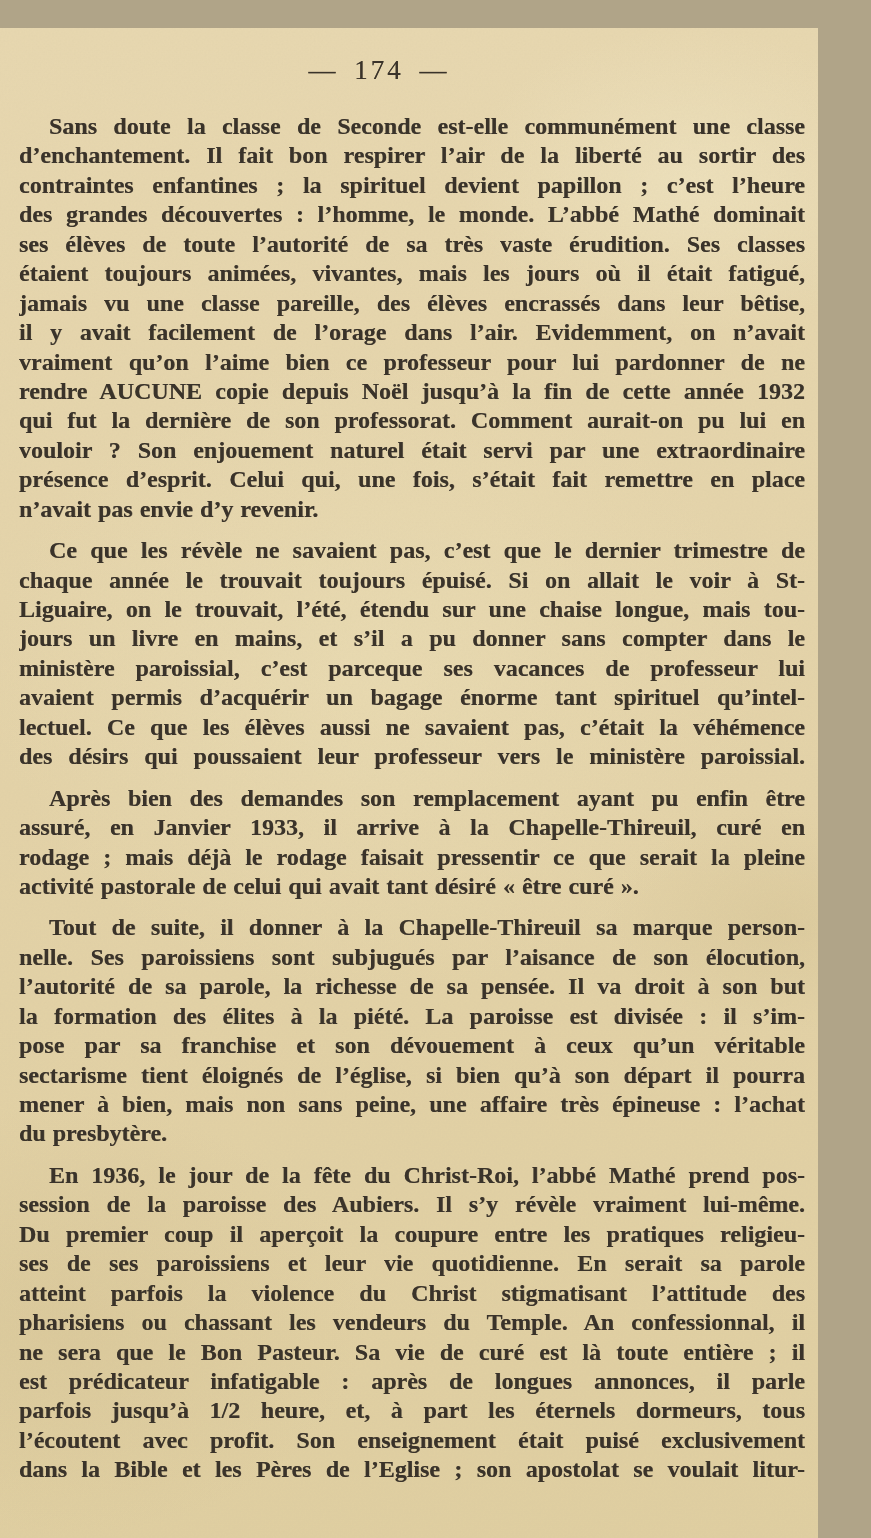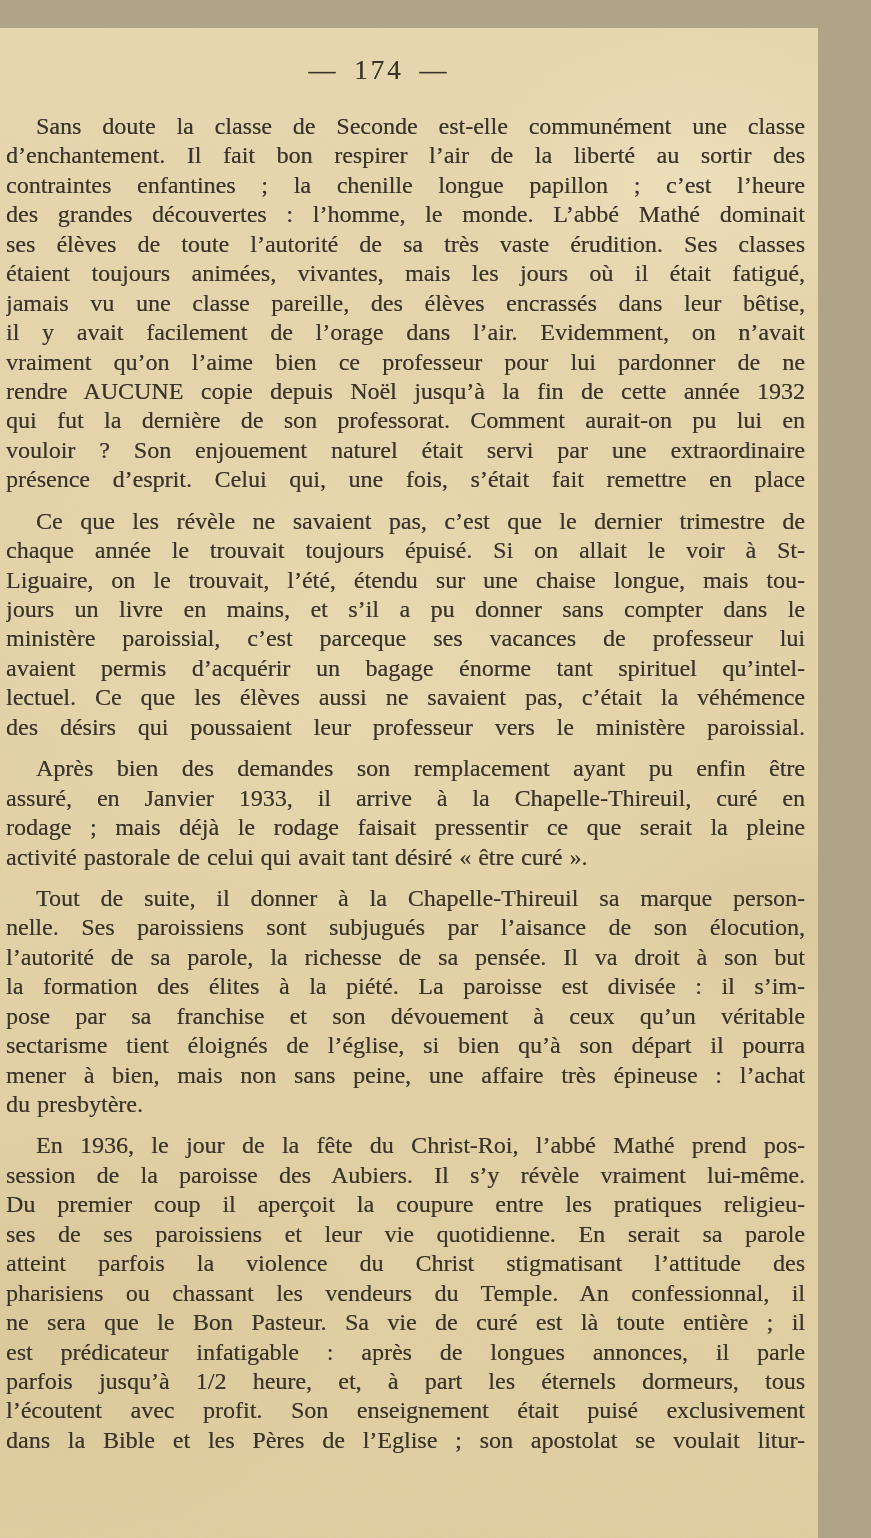--- a/index.html
+++ b/index.html
@@ -34,22 +34,23 @@
     text-align: center;
     transform: translateX(-30px);
     font-size: 27px;
     letter-spacing: 3px;
     word-spacing: 6px;
     text-shadow: 0 0 0.6px rgba(50,44,36,0.65);
   }
   .content {
     position: absolute;
     top: 84px;
-    left: 6px;
+    left: 19px;
     right: 13px;
+    font-weight: bold;
   }
   .paragraph { margin: 0; }
   .paragraph + .paragraph { margin-top: 12px; }
   .ln {
     font-size: 24px;
     line-height: 29.45px;
     height: 29.45px;
     overflow: hidden;
     text-align: justify;
     text-align-last: justify;
@@ -70,31 +71,32 @@
     </filter>
     <rect width="100%" height="100%" filter="url(#paperNoise)"></rect>
   </svg>
 
   <div class="page-number">— 174 —</div>
 
   <div class="content" id="content">
       <div class="paragraph">
         <div class="ln first">Sans doute la classe de Seconde est-elle communément une classe</div>
         <div class="ln">d’enchantement. Il fait bon respirer l’air de la liberté au sortir des</div>
-        <div class="ln">contraintes enfantines ; la chenille longue papillon ; c’est l’heure</div>
+        <div class="ln">contraintes enfantines ; la spirituel devient papillon ; c’est l’heure</div>
         <div class="ln">des grandes découvertes : l’homme, le monde. L’abbé Mathé dominait</div>
         <div class="ln">ses élèves de toute l’autorité de sa très vaste érudition. Ses classes</div>
         <div class="ln">étaient toujours animées, vivantes, mais les jours où il était fatigué,</div>
         <div class="ln">jamais vu une classe pareille, des élèves encrassés dans leur bêtise,</div>
         <div class="ln">il y avait facilement de l’orage dans l’air. Evidemment, on n’avait</div>
         <div class="ln">vraiment qu’on l’aime bien ce professeur pour lui pardonner de ne</div>
         <div class="ln">rendre AUCUNE copie depuis Noël jusqu’à la fin de cette année 1932</div>
         <div class="ln">qui fut la dernière de son professorat. Comment aurait-on pu lui en</div>
         <div class="ln">vouloir ? Son enjouement naturel était servi par une extraordinaire</div>
         <div class="ln">présence d’esprit. Celui qui, une fois, s’était fait remettre en place</div>
+        <div class="ln endleft">n’avait pas envie d’y revenir.</div>
       </div>
       <div class="paragraph">
         <div class="ln first">Ce que les révèle ne savaient pas, c’est que le dernier trimestre de</div>
         <div class="ln">chaque année le trouvait toujours épuisé. Si on allait le voir à St-</div>
         <div class="ln">Liguaire, on le trouvait, l’été, étendu sur une chaise longue, mais tou-</div>
         <div class="ln">jours un livre en mains, et s’il a pu donner sans compter dans le</div>
         <div class="ln">ministère paroissial, c’est parceque ses vacances de professeur lui</div>
         <div class="ln">avaient permis d’acquérir un bagage énorme tant spirituel qu’intel-</div>
         <div class="ln">lectuel. Ce que les élèves aussi ne savaient pas, c’était la véhémence</div>
         <div class="ln">des désirs qui poussaient leur professeur vers le ministère paroissial.</div>

